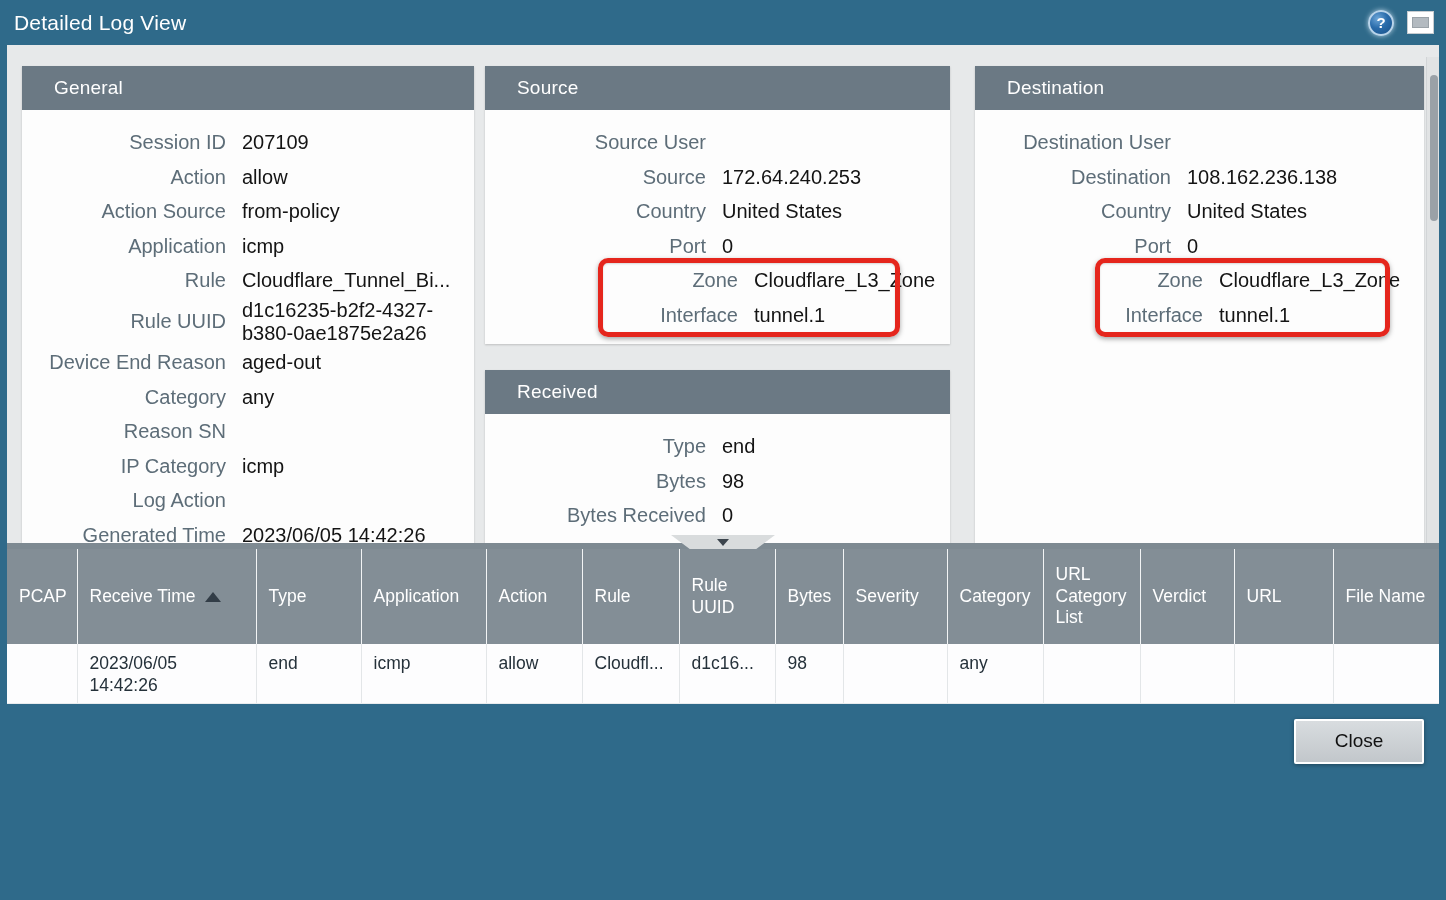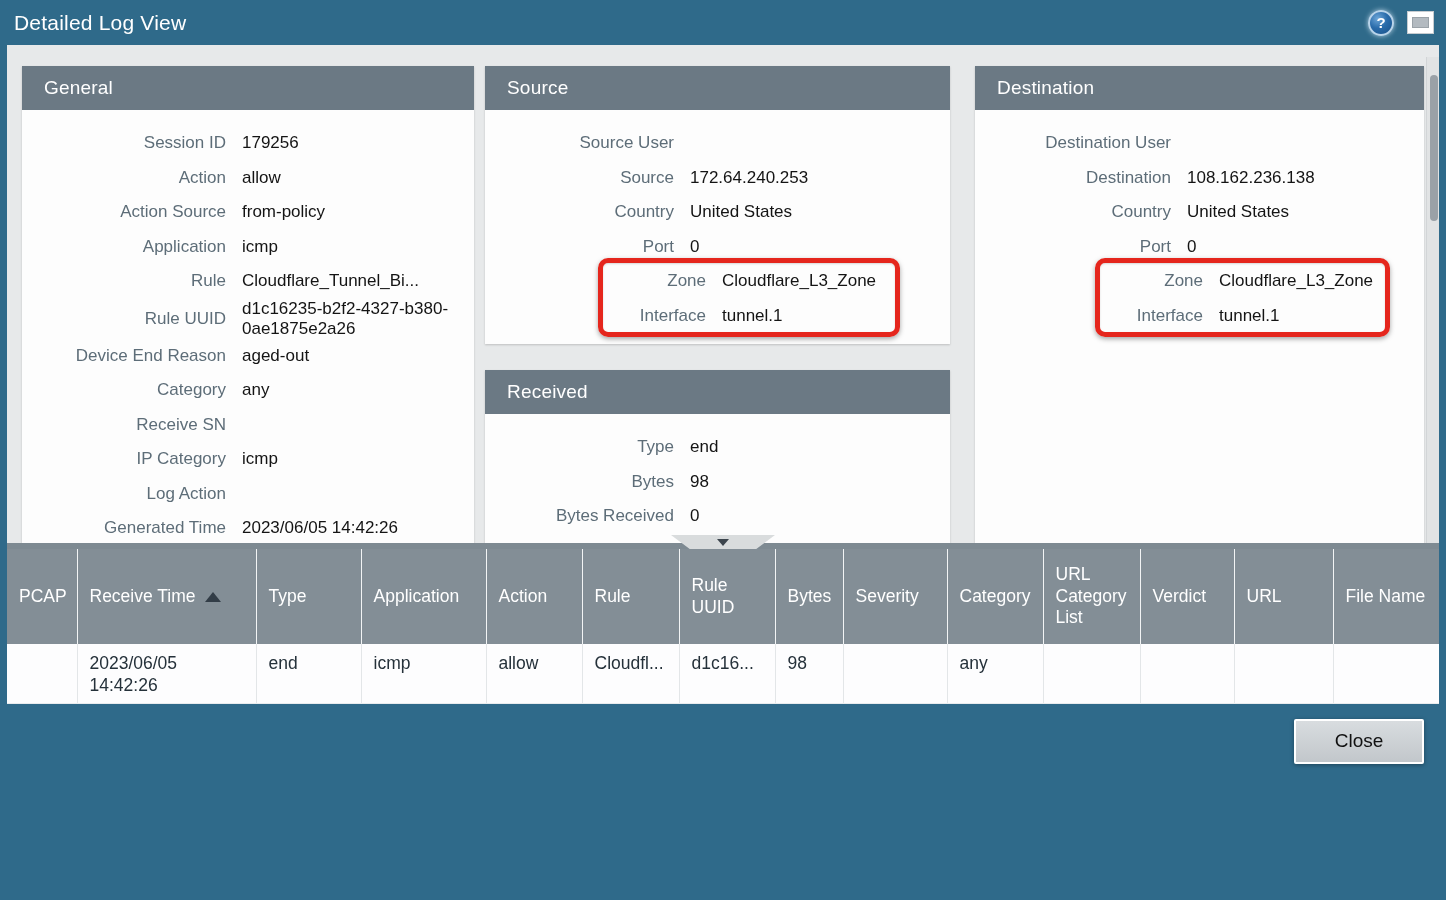--- a/index.html
+++ b/index.html
@@ -28,31 +28,31 @@
   .win-icon{width:27px;height:23px;background:#fff;border:1px solid #c7ccd0;display:flex;justify-content:center;cursor:pointer;}
   .win-icon .pane{margin-top:5px;width:17px;height:11px;background:#b3bac0;border:1px solid #9aa2a8;}
 
   
   .content{flex:1 1 auto;background:var(--content-bg);border-left:7px solid var(--teal);border-right:7px solid var(--teal);display:flex;flex-direction:column;}
 
   .upper{position:relative;height:498px;flex:0 0 auto;padding:21px 15px 0 15px;display:grid;
     grid-template-columns:452px 465px 1fr;column-gap:11px;overflow:hidden;}
 
   .panel{background:#fdfdfd;box-shadow:0 1px 2px rgba(0,0,0,.18);overflow:hidden;}
-  .panel-header{height:44px;background:var(--panel-header);color:#fff;font-size:19px;display:flex;align-items:center;padding-left:22px;letter-spacing:.2px;}
+  .panel-header{height:44px;background:var(--panel-header);color:#fff;font-size:19px;display:flex;align-items:center;padding-left:32px;letter-spacing:.2px;}
   .panel-body{padding-top:16px;}
 
   .p-general{height:477px;}
   .p-source{height:278px;margin-bottom:26px;}
   .p-details{height:173px;}
   .p-destination{height:477px;margin-left:14px;}
 
-  .row{display:grid;min-height:34.5px;align-items:center;font-size:17px;line-height:1.18;}
+  .row{display:grid;min-height:34.5px;align-items:center;font-size:20px;line-height:1.18;}
   .p-general .row{grid-template-columns:220px 1fr;}
-  .p-source .row,.p-details .row{grid-template-columns:205px 1fr;}
+  .p-source .row,.p-details .row{grid-template-columns:205px 1fr;margin-left:32px;}
   .p-destination .row{grid-template-columns:212px 1fr;}
   .row .lbl{color:var(--label);text-align:right;padding-right:16px;}
   .row .val{color:var(--value);word-break:break-word;padding-right:10px;}
 
   .hl-wrap{position:relative;padding-left:32px;}
   .red-box{position:absolute;border:5px solid var(--red);border-radius:10px;
     box-shadow:0 2px 5px rgba(0,0,0,.35), inset 0 1px 2px rgba(0,0,0,.15);pointer-events:none;}
   .p-source .red-box{top:-6px;bottom:-4px;left:113px;right:50px;}
   .p-destination .red-box{top:-6px;bottom:-4px;left:120px;right:34px;}
 
@@ -102,21 +102,21 @@
 
   <div class="content">
 
     <div class="upper">
 
       <section class="panel p-general">
         <div class="panel-header">General</div>
         <div class="panel-body">
           <div class="row">
               <span class="lbl">Session ID</span>
-              <span class="val">179256</span>
+              <span class="val">207109</span>
             </div>
           <div class="row">
               <span class="lbl">Action</span>
               <span class="val">allow</span>
             </div>
           <div class="row">
               <span class="lbl">Action Source</span>
               <span class="val">from-policy</span>
             </div>
           <div class="row">
@@ -133,21 +133,21 @@
             </div>
           <div class="row">
               <span class="lbl">Device End Reason</span>
               <span class="val">aged-out</span>
             </div>
           <div class="row">
               <span class="lbl">Category</span>
               <span class="val">any</span>
             </div>
           <div class="row">
-              <span class="lbl">Receive SN</span>
+              <span class="lbl">Reason SN</span>
               <span class="val"></span>
             </div>
           <div class="row">
               <span class="lbl">IP Category</span>
               <span class="val">icmp</span>
             </div>
           <div class="row">
               <span class="lbl">Log Action</span>
               <span class="val"></span>
             </div>

